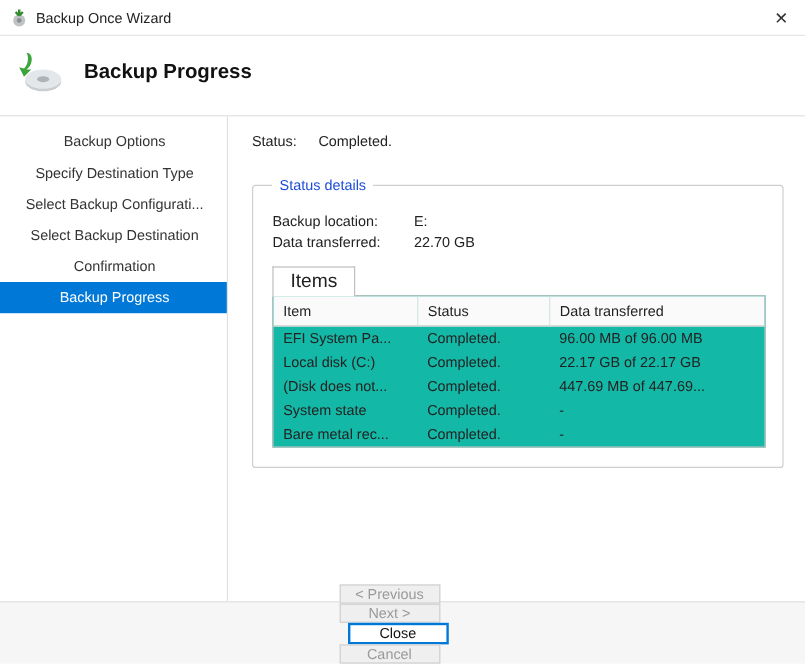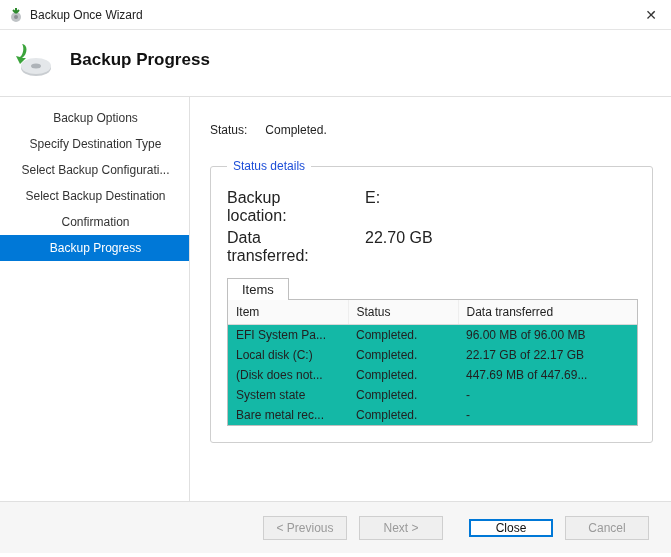--- a/index.html
+++ b/index.html
@@ -53,42 +53,42 @@
   }
   .nav-item.sel {
     background: #0078d7;
     color: #fff;
   }
   .main {
     flex: 1;
     padding: 14px 18px 10px 20px;
     position: relative;
   }
-  .statusline { display:flex; gap: 18px; margin-bottom: 22px; font-size:12px;margin-top:12px; }
+  .statusline { display:flex; gap: 18px; margin-bottom: 22px; font-size:12px; }
   .statusline .lbl { color:#222; }
   fieldset.details {
     border: 1px solid #cfcfcf;
     border-radius: 3px;
     padding: 12px 14px 16px 16px;
     margin: 0;
   }
   fieldset.details legend {
     padding: 0 6px;
     font-size: 12px;
     color: #1d4ed8;
   }
-  .kv { display:flex; gap: 28px; font-size:16px; margin: 4px 0;}
+  .kv { display:flex; gap: 8px; font-size:12px; margin: 4px 0;}
   .kv .k { width: 110px; }
   .tabs { margin-top: 12px; display:flex; }
   .tab {
     border: 1px solid #bfbfbf;
     border-bottom: none;
     background: #fff;
     padding: 3px 14px;
-    font-size: 13px;
+    font-size: 16px;
     position: relative;
     top: 1px;
     z-index: 2;
   }
   .table-wrap {
     border: 1px solid #bfbfbf;
     background:#14b8a6;
   }
   table.items {
     width: 100%;
@@ -111,23 +111,23 @@
     text-overflow: ellipsis;
   }
   table.items col.c1 { width: 120px;}
   table.items col.c2 { width: 110px;}
   .footer {
     height: 52px;
     border-top: 1px solid #e0e0e0;
     display: flex;
     justify-content: flex-end;
     align-items: center;
-    gap: 12px;
     padding-right: 22px;
     background: #f6f6f6;
+    flex-direction: column;
   }
   .btn {
     min-width: 84px;
     height: 24px;
     font-size: 12px;
     border: 1px solid #adadad;
     background: #e9e9e9;
     color: #333;
     padding: 0 12px;
   }

